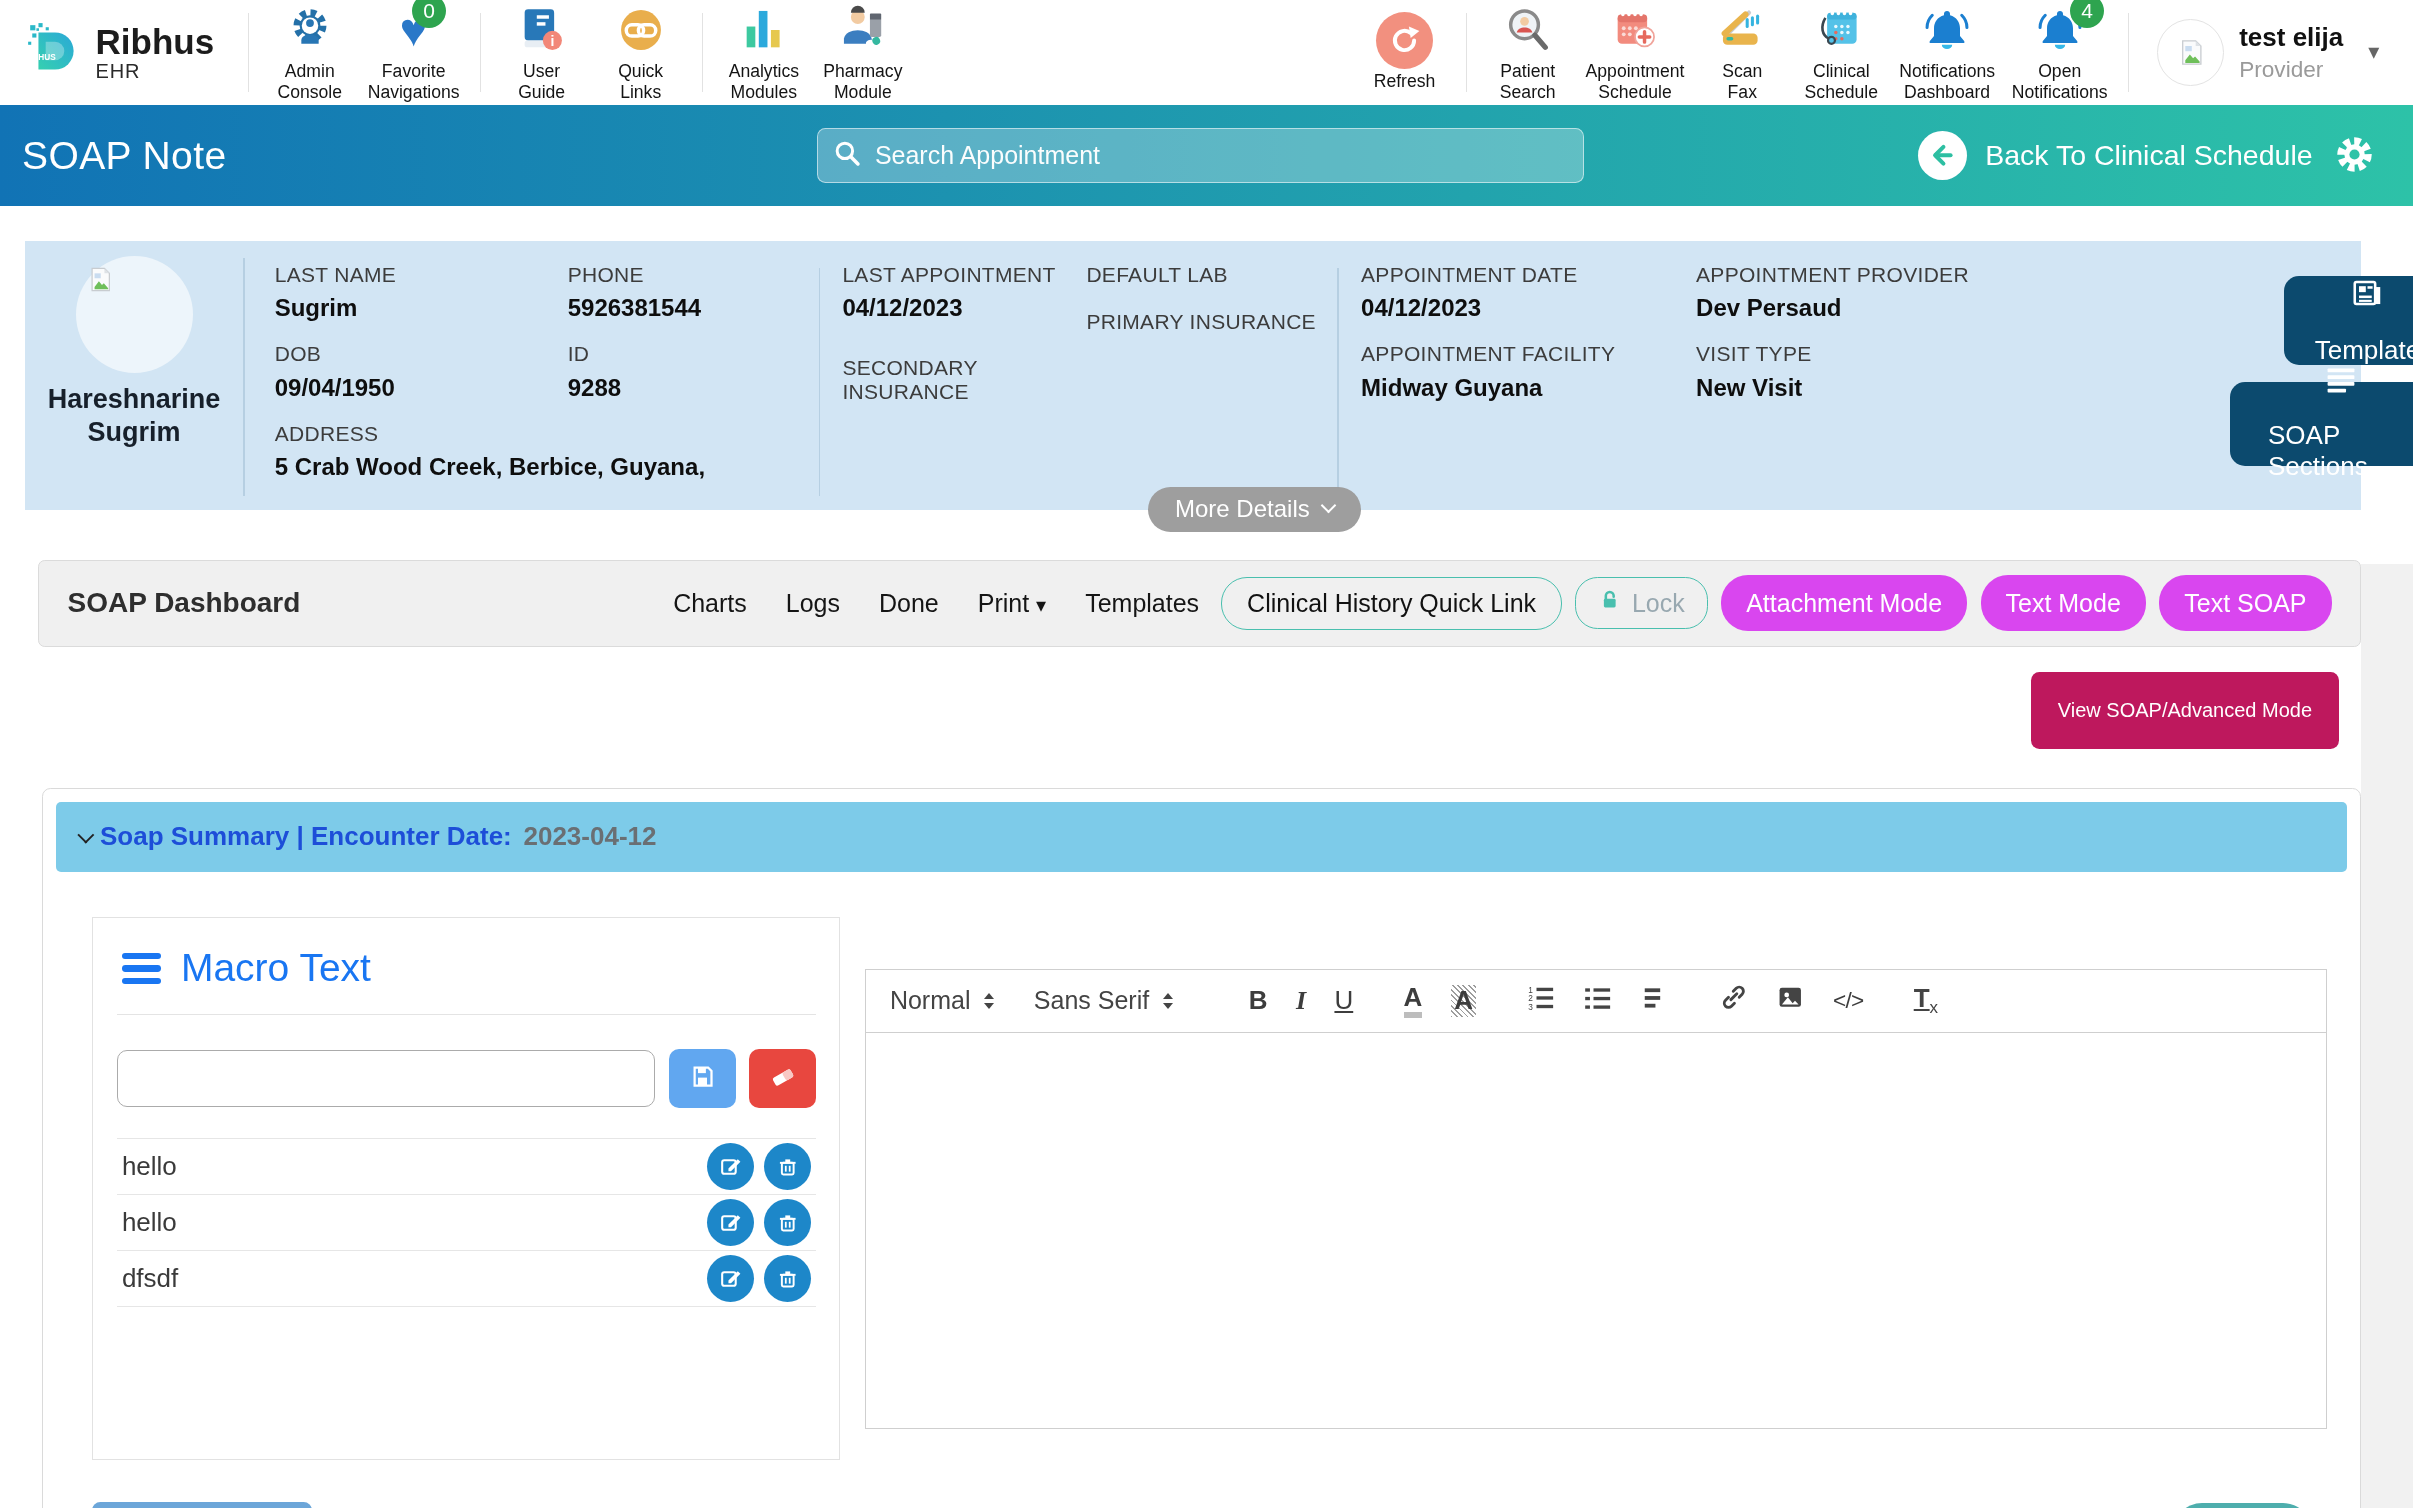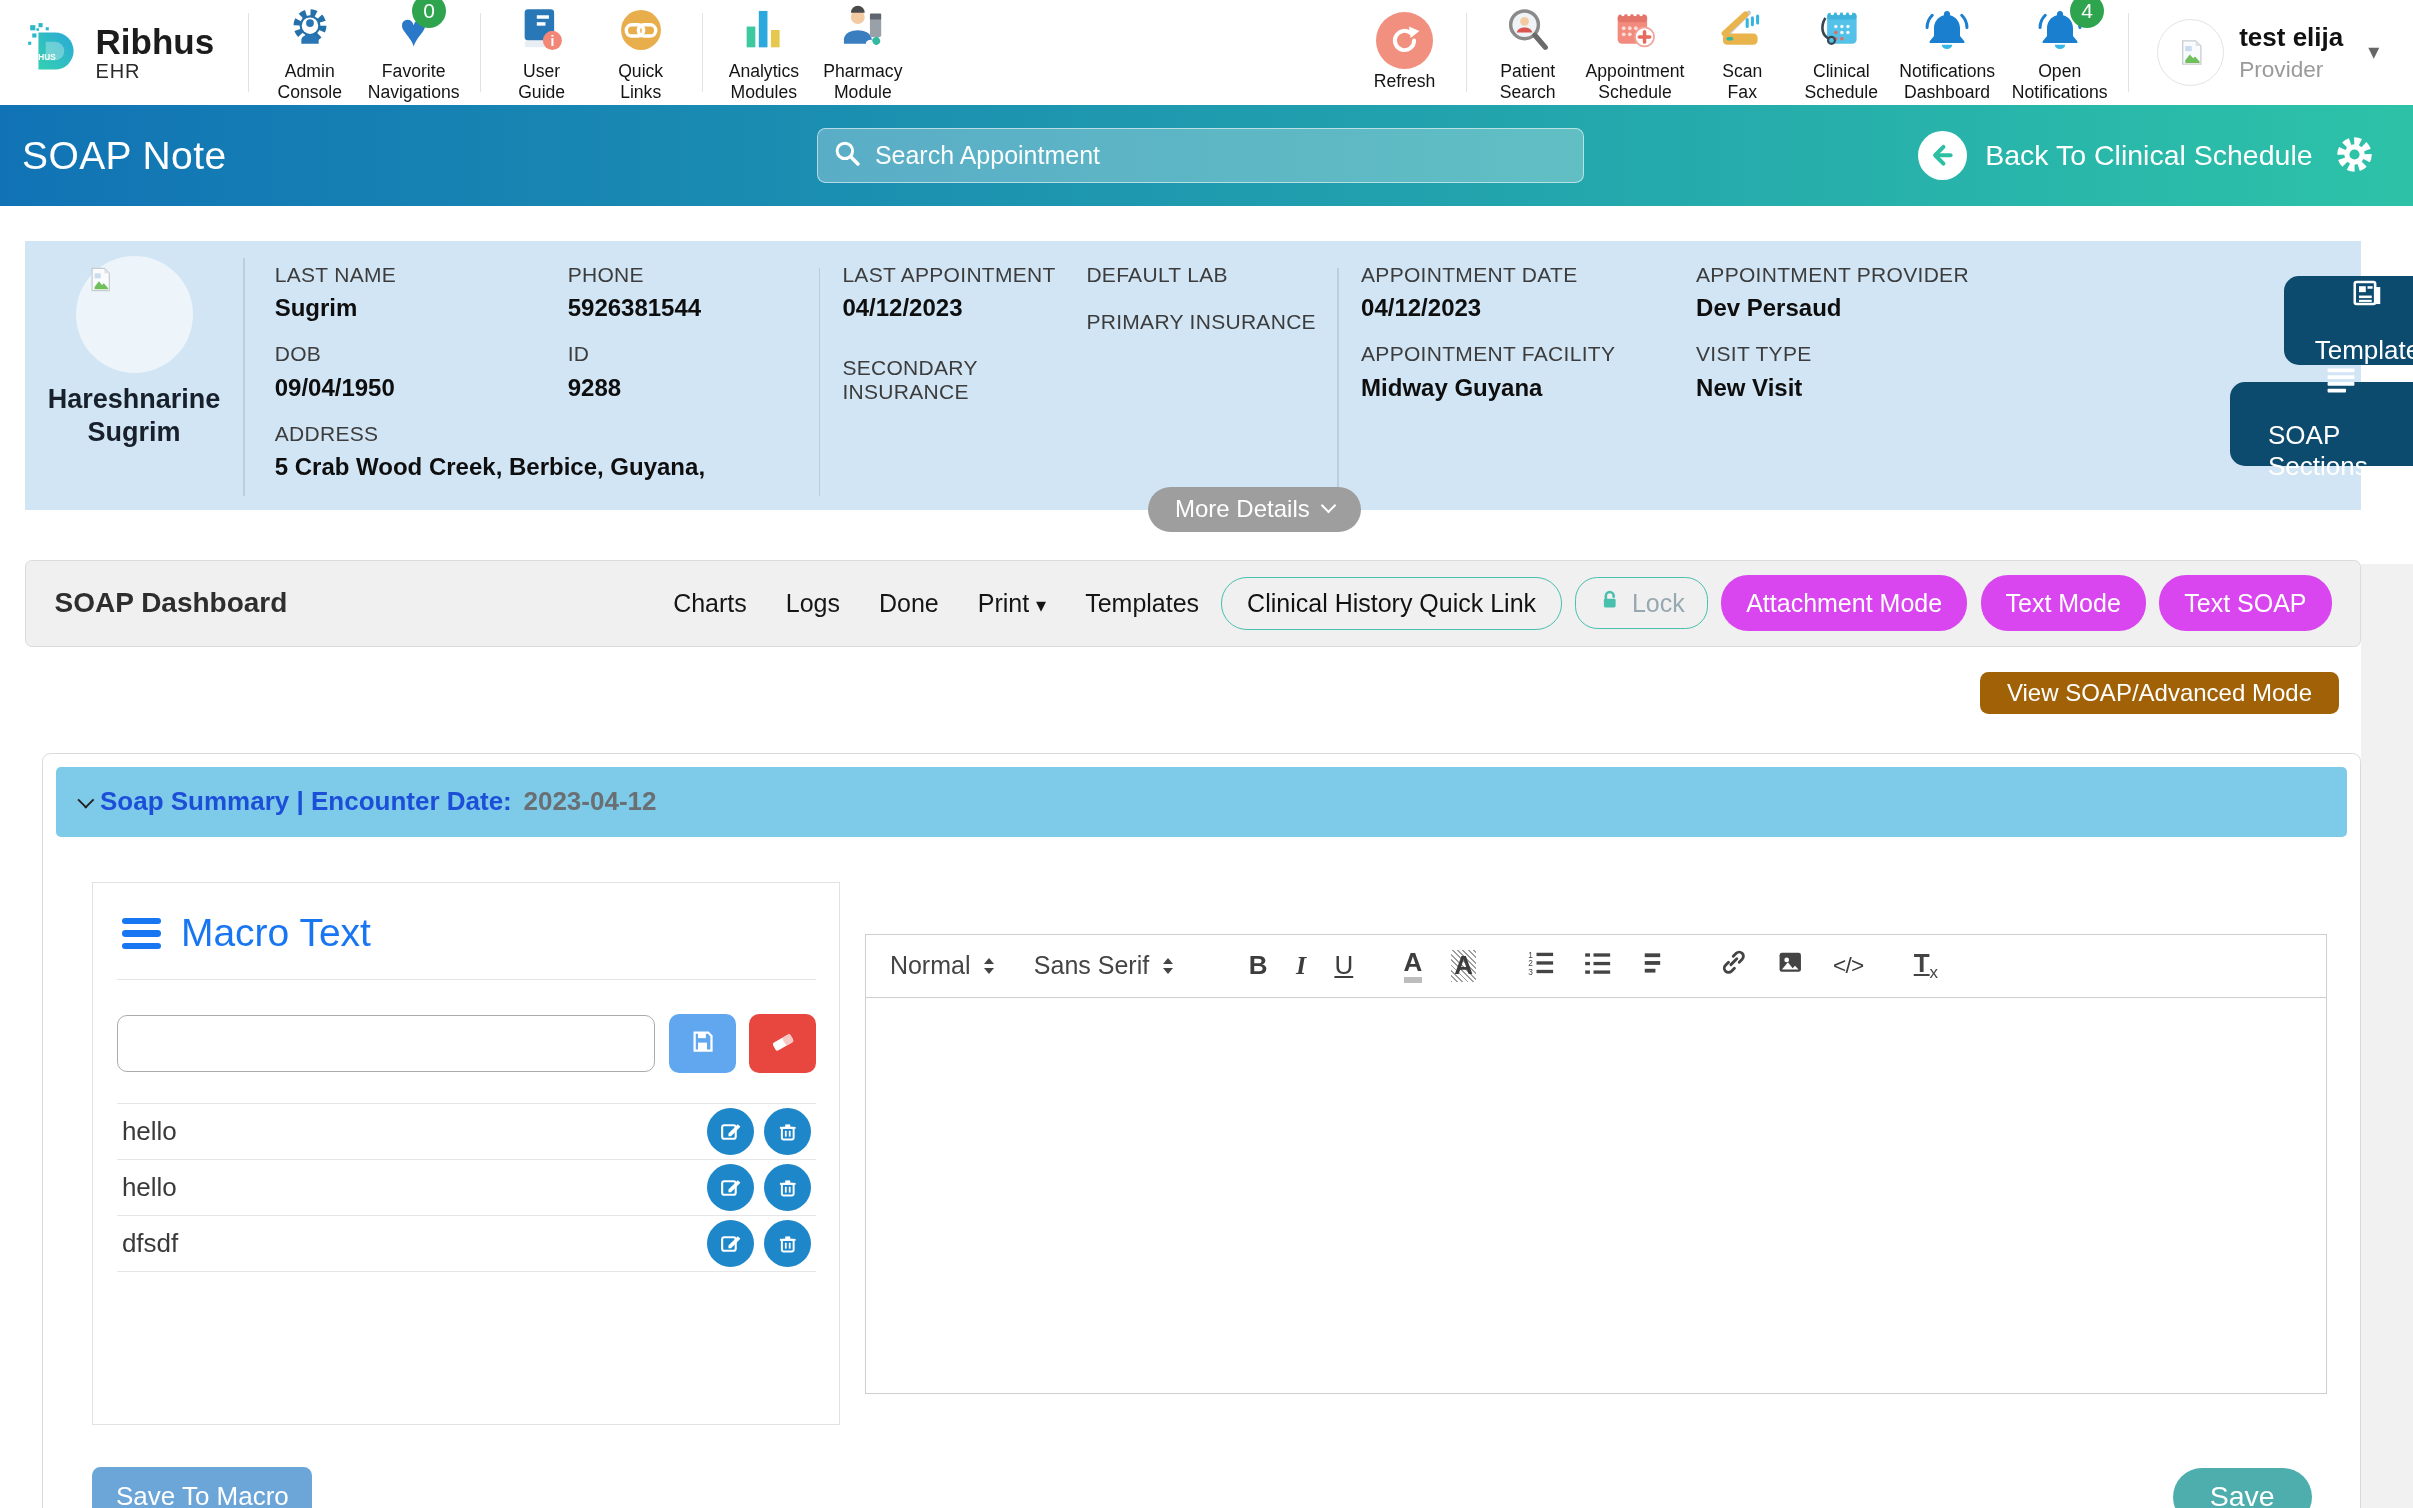--- a/index.html
+++ b/index.html
@@ -64,33 +64,33 @@
     transform:rotate(45deg); margin-top:-6.7px; }
   .chev-dark { border-color:#222; width:11.7px; height:11.7px; margin-top:-3.4px; margin-right:8.4px; }
 
   .side-btn { position:absolute; right:0; background:#0c4a6e; color:#fff; border-radius:15px 0 0 15px;
     display:flex; flex-direction:column; align-items:center; justify-content:center; gap:22px; z-index:6; cursor:pointer;padding-left:38px; }
   .side-btn .sb-lbl { font-size:26px; }
   .btn-template { top:35px; width:129px; height:89px; }
   .btn-sections { top:141px; width:183px; height:84px; }
 
   
-  .dashboard { margin:50px 52px 0 25px; height:87px; background:#F0F0F0; border:0.8px solid #DBDBDB; border-radius:6.7px;
+  .dashboard { margin:50px 52px 0 38px; height:87px; background:#F0F0F0; border:0.8px solid #DBDBDB; border-radius:6.7px;
     display:flex; align-items:center; padding:0 28.5px; }
   .dash-title { font-size:28px; font-weight:700; color:#2e2e2e; }
   .dash-right { margin-left:auto; display:flex; align-items:center; }
   .dash-link { font-size:25px; color:#151515; margin-left:39px; cursor:pointer; }
   .pill-outline { border:1.7px solid #49BFAE; border-radius:26px; padding:11px 25px; font-size:25px; color:#111;
     margin-left:22px; background:#fff0; cursor:pointer; }
   .pill-lock { border:1.7px solid #49BFAE; border-radius:22.6px; padding:10px 22px; font-size:25px; color:#98A8B0;
     margin-left:13.4px; display:flex; align-items:center; gap:10px; cursor:pointer; }
   .pill-blue { background:#d946ef; color:#fff; border-radius:27px; padding:13.4px 25px; font-size:25px; margin-left:13.4px; cursor:pointer; }
 
-  .view-soap { display:block; margin:25px 74px 0 auto; width:fit-content; background:#a16207; color:#fff;
-    font-size:24px; padding:7px 27px; border-radius:8.4px; border:none; cursor:pointer; }
+  .view-soap { display:block; margin:25px 74px 0 auto; width:fit-content; background:#be185d; color:#fff;
+    font-size:20px; padding:27px 27px; border-radius:8.4px; border:none; cursor:pointer; }
 
   
   .card { margin:39px 52px 0 42px; border:0.8px solid #DADADA; border-radius:8.4px; background:#fff; height:788px; padding:13.4px 13.4px 0 13.4px; }
   .summary-bar { background:#7DCBE9; border-radius:5px; height:70px; display:flex; align-items:center; padding:0 23.5px; }
   .summary-title { font-size:26px; font-weight:700; color:#1d4ed8; }
   .summary-date { font-size:26px; font-weight:700; color:#6A6F73; margin-left:11.7px; }
 
   .card-body { display:flex; padding:45px 20px 0 36px; }
   .macro-panel { width:748px; flex:none; border:0.8px solid #E2E2E2; height:543px; padding:28.5px 23.5px 0 23.5px; }
   .macro-title-row { display:flex; align-items:center; gap:20px; padding:0 0 23.5px 5px; border-bottom:0.8px solid #E4E4E4; }

